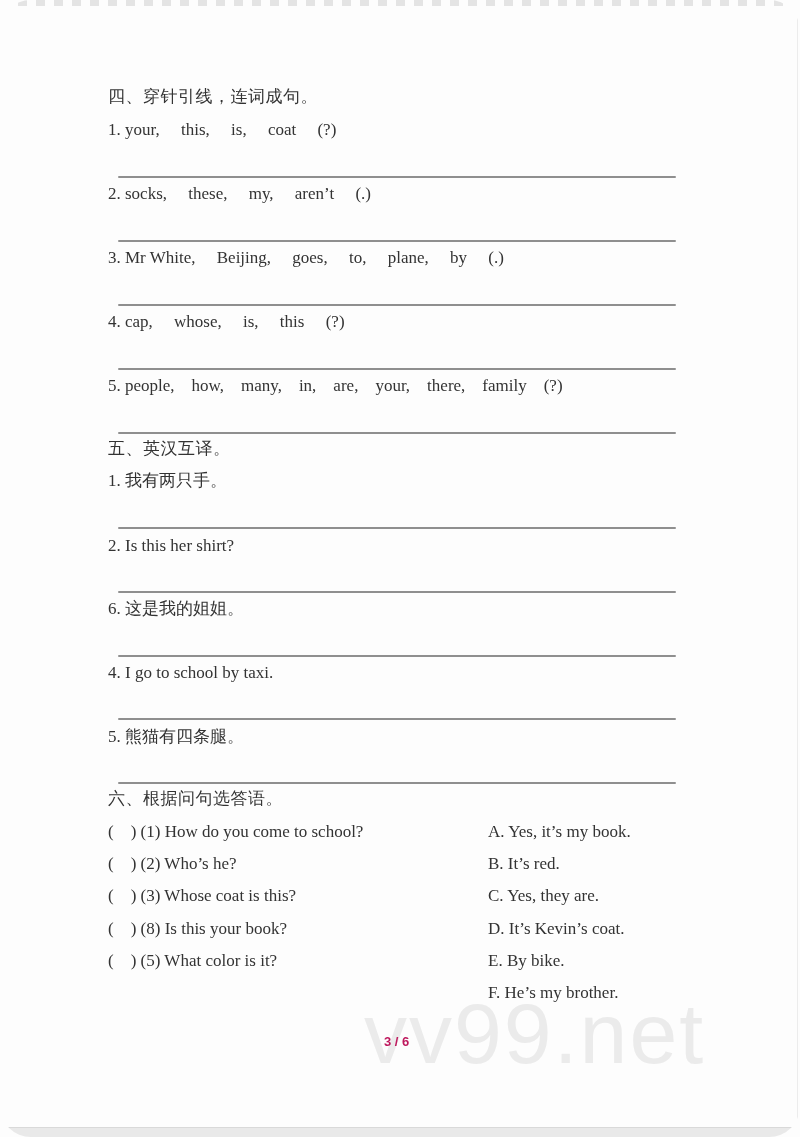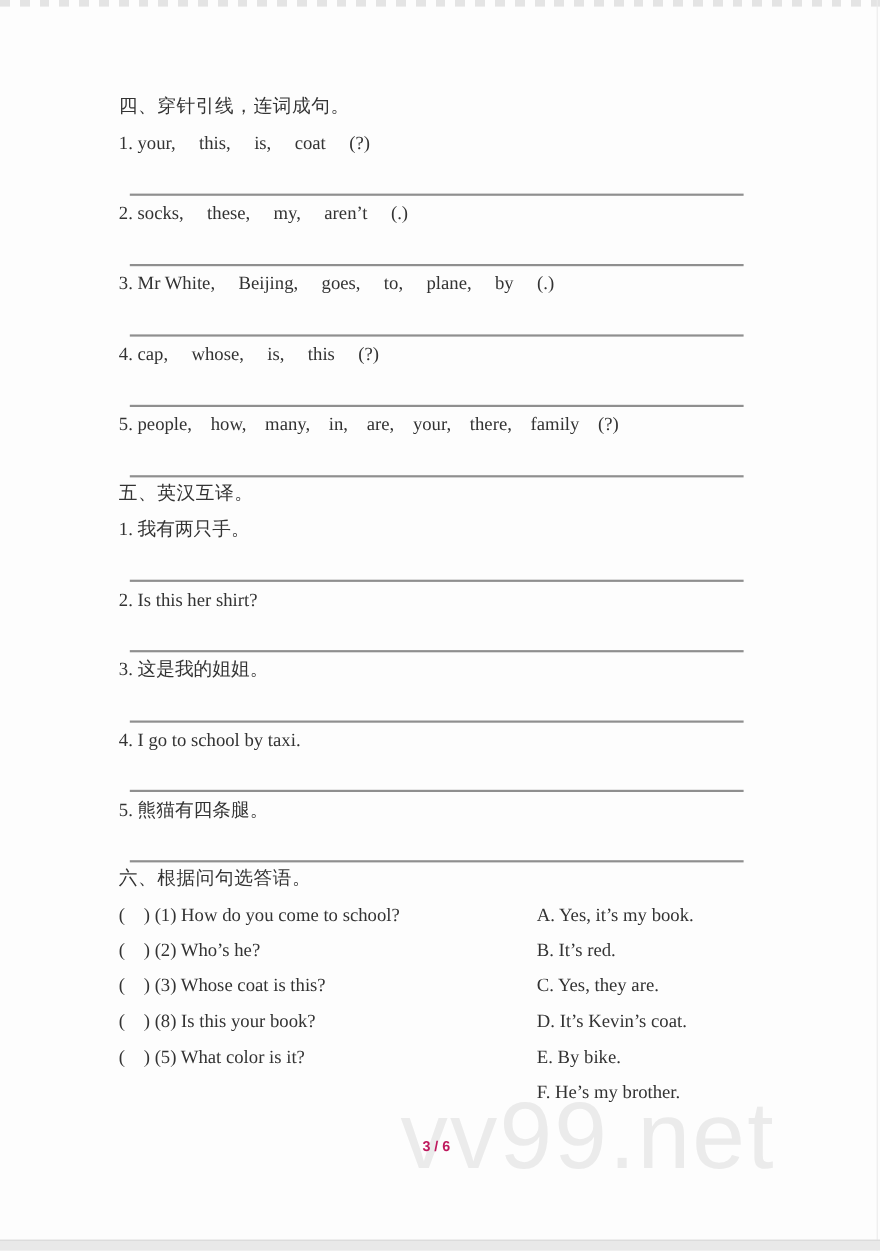--- a/index.html
+++ b/index.html
@@ -1,15 +1,15 @@
 <!DOCTYPE html>
 <html><head>
 <meta charset="utf-8">
 <style>
-  * { margin:0; padding:0; box-sizing:border-box; }
+  * { margin:0; padding:0; box-sizing:border-box;border-radius:31px; }
   html,body { width:800px; height:1137px; }
   body {
     position:relative;
     width:800px; height:1137px;
     background:#fdfdfd;
     overflow:hidden;
     font-family:"Liberation Serif", serif;
     color:#333333;
   }
   .top-edge {
@@ -78,21 +78,21 @@
   <div class="blank" style="top:432px"></div>
 
   <div class="line heading" style="top:439px">五、英汉互译。</div>
 
   <div class="line" style="top:471px">1. 我有两只手。</div>
   <div class="blank" style="top:527px"></div>
 
   <div class="line" style="top:536px">2. Is this her shirt?</div>
   <div class="blank" style="top:591px"></div>
 
-  <div class="line" style="top:599px">3. 这是我的姐姐。</div>
+  <div class="line" style="top:599px">6. 这是我的姐姐。</div>
   <div class="blank" style="top:655px"></div>
 
   <div class="line" style="top:663px">4. I go to school by taxi.</div>
   <div class="blank" style="top:718px"></div>
 
   <div class="line" style="top:727px">5. 熊猫有四条腿。</div>
   <div class="blank" style="top:782px"></div>
 
   <div class="line heading" style="top:789px">六、根据问句选答语。</div>
 

